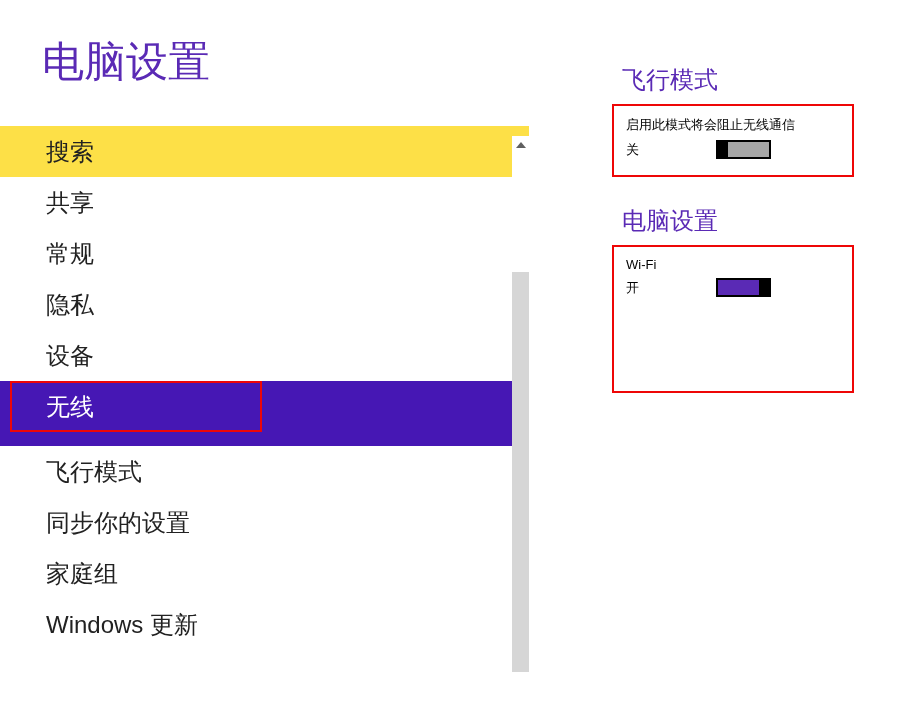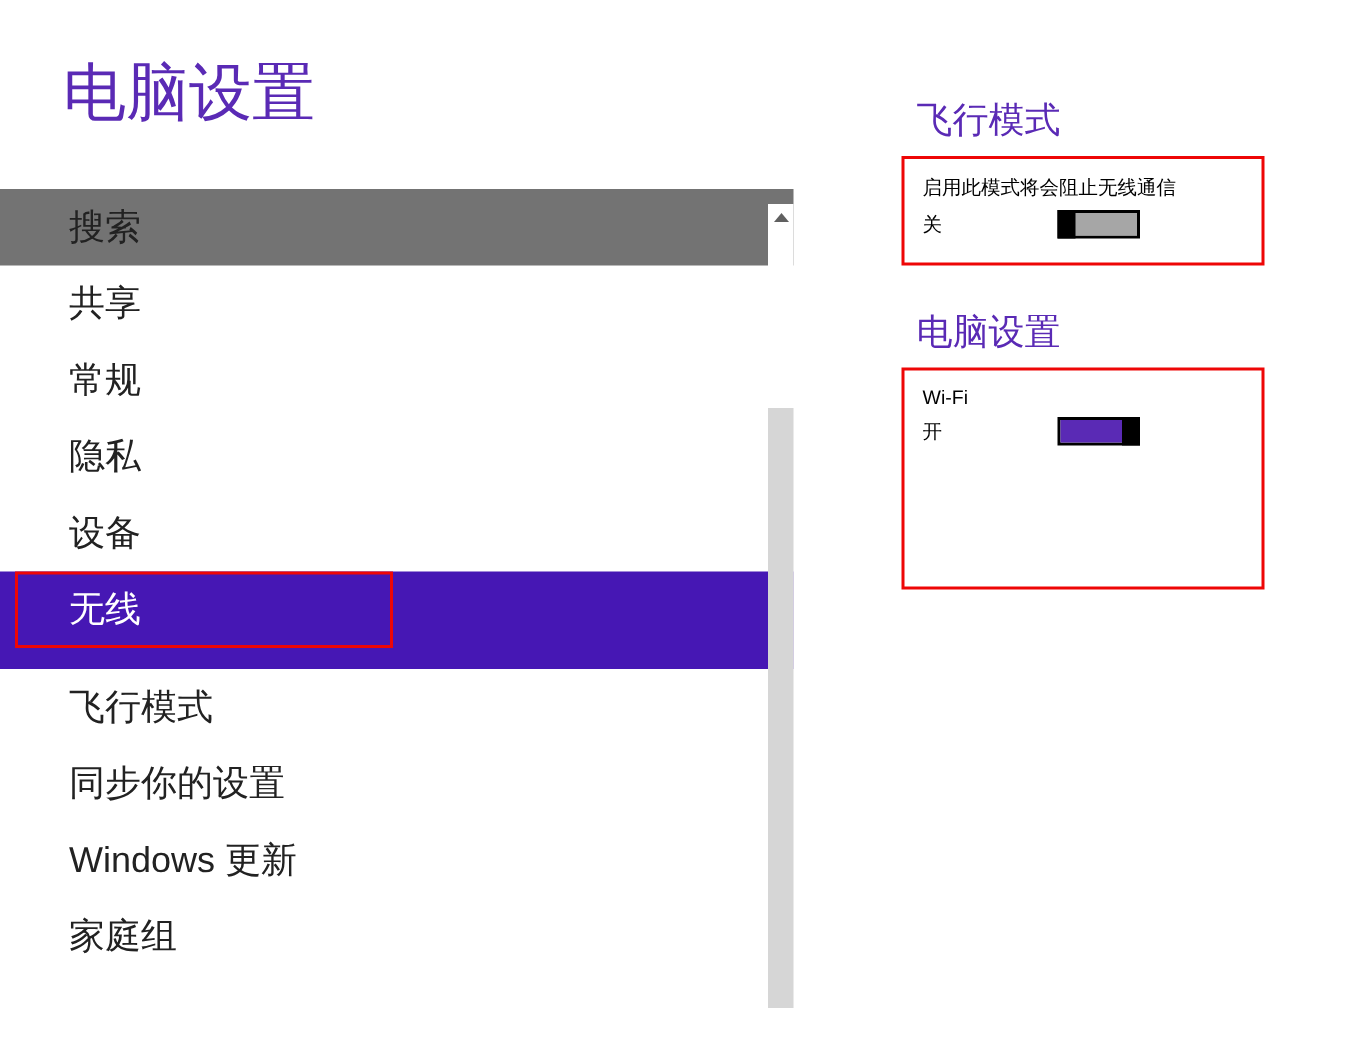--- a/index.html
+++ b/index.html
@@ -21,20 +21,21 @@
       left: 6px;
       color: #e9e9e9;
       font-size: 13px;
       z-index: 0;
     }
     .container {
       display: flex;
       height: 100%;
       position: relative;
       z-index: 1;
+      gap: 11px;
     }
     .left {
       width: 529px;
       height: 100%;
       background: #fff;
       position: relative;
     }
     .title {
       color: #5a2ab5;
       font-size: 42px;
@@ -47,21 +48,21 @@
     .nav-item {
       height: 51px;
       line-height: 51px;
       padding-left: 46px;
       font-size: 24px;
       color: #222;
       cursor: pointer;
       font-weight: 400;
     }
     .nav-item.hover {
-      background: #737373;
+      background: #fde047;
     }
     .nav-active-wrap {
       background: #4617b4;
       width: 100%;
       height: 65px;
       position: relative;
     }
     .nav-active-wrap .nav-item {
       background: transparent;
       color: #fff;
@@ -178,22 +179,22 @@
       <div class="nav-item hover">搜索</div>
       <div class="nav-item">共享</div>
       <div class="nav-item">常规</div>
       <div class="nav-item">隐私</div>
       <div class="nav-item">设备</div>
       <div class="nav-active-wrap">
         <div class="nav-item">无线</div>
       </div>
       <div class="nav-item">飞行模式</div>
       <div class="nav-item">同步你的设置</div>
+      <div class="nav-item">家庭组</div>
       <div class="nav-item">Windows 更新</div>
-      <div class="nav-item">家庭组</div>
     </div>
     <div class="scrollbar">
       <div class="scroll-arrow">
         <svg width="10" height="6">
             <polygon points="5,0 10,6 0,6" fill="#606060"></polygon>
           </svg>
       </div>
       <div class="scroll-thumb"></div>
     </div>
   </div>

